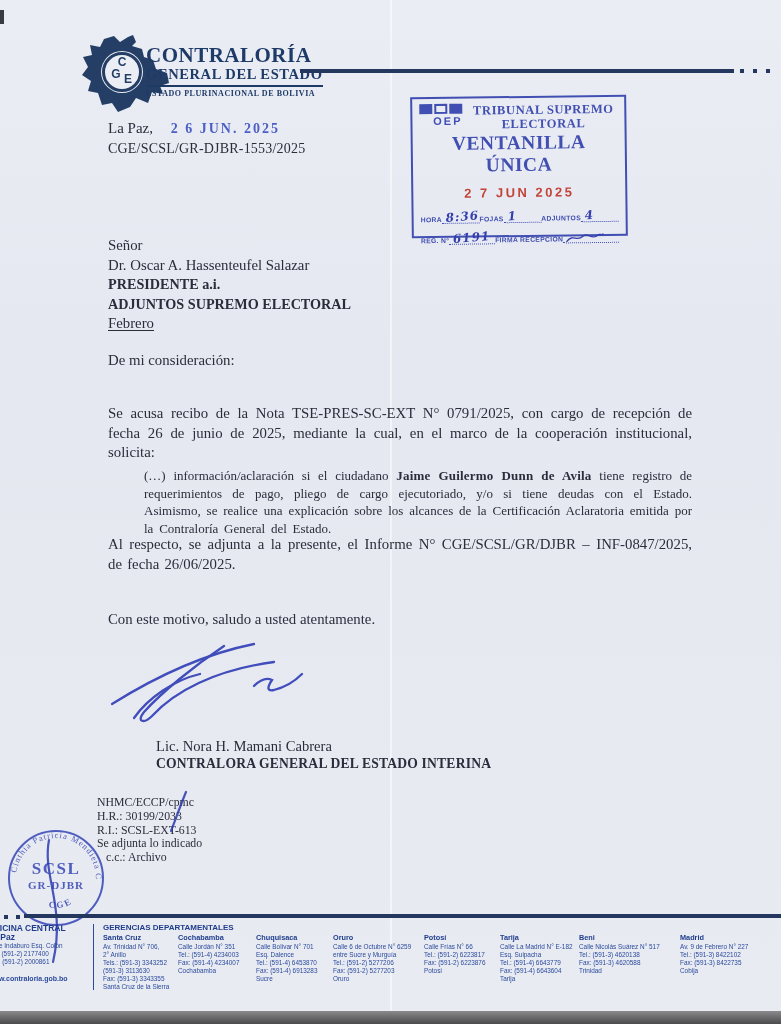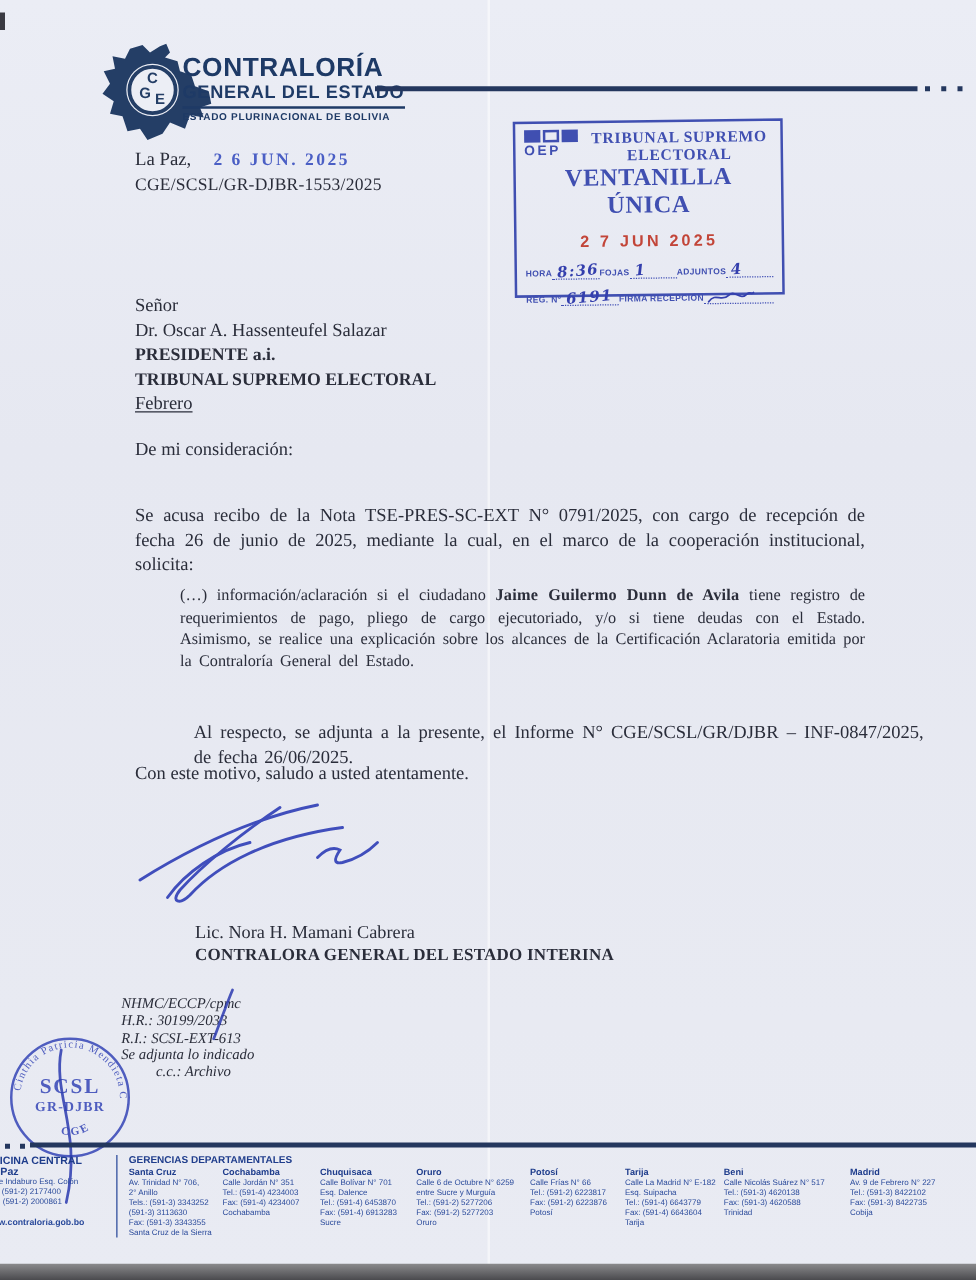--- a/index.html
+++ b/index.html
@@ -7,39 +7,39 @@
     position:relative;width:781px;height:1024px;overflow:hidden;
     background:linear-gradient(180deg,#ebedf5 0%,#e6e8f1 35%,#e8eaf2 80%,#e9ebf3 100%);
     font-family:"Liberation Serif",serif;color:#2a2d3a;
   }
   .crease{position:absolute;top:0;bottom:0;width:2px;background:rgba(255,255,255,.5);}
   .edge-mark{position:absolute;left:0;top:10px;width:4px;height:14px;background:#3a3a42;}
   .bottom-band{position:absolute;left:0;right:0;bottom:0;height:13px;background:linear-gradient(180deg,#8a8a8c,#4a4a4e);}
 
   
   .logo-wrap{position:absolute;left:70px;top:33px;width:105px;height:82px;}
-  .org-head{position:absolute;left:146px;top:44px;font-family:Liberation Sans, sans-serif;color:#1e3a66;}
+  .org-head{position:absolute;left:146px;top:44px;font-family:Liberation Serif, serif;color:#1e3a66;}
   .org-l1{font-size:21px;font-weight:bold;letter-spacing:.5px;line-height:22px;}
   .org-l2{font-size:14.5px;font-weight:bold;letter-spacing:.6px;line-height:17px;}
   .org-l3{font-size:8px;font-weight:bold;letter-spacing:.55px;border-top:2px solid #1e3a66;padding-top:2px;margin-top:2px;}
   .head-rule{position:absolute;left:300px;top:69px;width:434px;height:3.5px;background:#24375e;}
   .head-dots{position:absolute;left:740px;top:69px;display:flex;gap:9px;}
   .head-dots span{width:4px;height:4px;background:#24375e;display:block;}
 
   
   .dateline{position:absolute;left:108px;top:120px;font-size:15px;}
   .date-stamp{display:inline-block;margin-left:14px;color:#3a50c0;font-family:Liberation Serif, serif;
     font-weight:bold;font-size:14px;letter-spacing:2px;opacity:.9;}
   .ref-number{position:absolute;left:108px;top:141px;font-size:14px;letter-spacing:.2px;}
 
   
   .stamp{position:absolute;left:411px;top:96px;width:216px;height:141px;border:2.5px solid #3444ad;
     transform:rotate(-.7deg);color:#3444ad;padding:5px 7px;box-sizing:border-box;opacity:.93;}
   .stamp-toprow{display:flex;align-items:flex-start;gap:7px;}
-  .oep-block{text-align:left;}
+  .oep-block{text-align:right;}
   .oep-squares{display:flex;gap:2px;}
   .oep-squares .sq{width:13px;height:10px;background:#3444ad;display:block;}
   .oep-squares .sq.hollow{background:transparent;border:2px solid #3444ad;box-sizing:border-box;}
   .oep-text{font-family:"Liberation Sans",sans-serif;font-weight:bold;font-size:11px;letter-spacing:2px;margin-top:1px;}
   .stamp-org{flex:1;text-align:center;font-weight:bold;font-size:12.5px;line-height:14px;letter-spacing:.6px;}
   .stamp-title{text-align:center;font-weight:bold;font-size:19.5px;letter-spacing:.5px;margin-top:1px;}
   .stamp-date{text-align:center;color:#c0392b;font-family:"Liberation Sans",sans-serif;font-weight:bold;
     font-size:13px;letter-spacing:2.5px;margin-top:9px;}
   .stamp-fields{margin-top:12px;font-family:"Liberation Sans",sans-serif;font-weight:bold;font-size:6.8px;letter-spacing:.3px;}
   .sfield-row{display:flex;align-items:flex-end;margin-top:10px;}
@@ -54,31 +54,31 @@
   .addressee .bold{font-weight:bold;font-size:14.2px;}
   .addressee .underline{text-decoration:underline;text-underline-offset:2px;}
 
   
   .greeting{position:absolute;left:108px;top:352px;font-size:14.8px;}
   .para{position:absolute;left:108px;width:584px;font-size:14.8px;line-height:19.5px;text-align:justify;word-spacing:1.5px;}
   .p1{top:404px;}
   .quote{position:absolute;left:144px;width:548px;top:467px;font-size:13px;line-height:17.5px;
     text-align:justify;word-spacing:2.5px;}
   .quote b{letter-spacing:.2px;}
-  .p2{top:577px;margin-left:47px;}
+  .p2{top:535px;}
   .closing{position:absolute;left:108px;top:611px;font-size:14.8px;}
 
   
   .sig-main{position:absolute;left:104px;top:640px;pointer-events:none;}
   .signer{position:absolute;left:108px;top:737px;font-size:14.6px;line-height:18px;margin-left:48px;}
   .signer .title{font-weight:bold;font-size:13.6px;letter-spacing:.2px;}
 
   
-  .refblock{position:absolute;left:97px;top:796px;font-size:11.8px;line-height:13.8px;font-style:italic;}
-  .refblock .cc{padding-left:9px;text-align:center;}
+  .refblock{position:absolute;left:97px;top:796px;font-size:11.8px;line-height:13.8px;}
+  .refblock .cc{padding-left:9px;}
 
   
   .round-stamp{position:absolute;left:4px;top:826px;opacity:.88;}
 
   
   .ink{position:absolute;left:0;top:0;pointer-events:none;}
 
   
   .footer-dots{position:absolute;left:4px;top:915px;display:flex;gap:8px;}
   .footer-dots span{width:4px;height:4px;background:#24375e;display:block;}
@@ -174,21 +174,21 @@
           </svg>
         </span>
       </div>
     </div>
   </div>
 
   <div class="addressee">
     <div>Señor</div>
     <div>Dr. Oscar A. Hassenteufel Salazar</div>
     <div class="bold">PRESIDENTE a.i.</div>
-    <div class="bold">TRIBUNAL SUPREMO ELECTORAL</div>
+    <div class="bold">ADJUNTOS SUPREMO ELECTORAL</div>
     <div class="underline">Febrero</div>
   </div>
 
   <div class="greeting">De mi consideración:</div>
   <div class="para p1">Se acusa recibo de la Nota TSE-PRES-SC-EXT N° 0791/2025, con cargo de recepción de fecha 26 de junio de 2025, mediante la cual, en el marco de la cooperación institucional, solicita:</div>
   <div class="quote"><span>(…) información/aclaración si el ciudadano </span><b>Jaime Guilermo Dunn de Avila</b><span> tiene registro de requerimientos de pago, pliego de cargo ejecutoriado, y/o si tiene deudas con el Estado. Asimismo, se realice una explicación sobre los alcances de la Certificación Aclaratoria emitida por la Contraloría General del Estado.</span></div>
   <div class="para p2">Al respecto, se adjunta a la presente, el Informe N° CGE/SCSL/GR/DJBR – INF-0847/2025, de fecha 26/06/2025.</div>
   <div class="closing">Con este motivo, saludo a usted atentamente.</div>
 
   <div class="sig-main">

